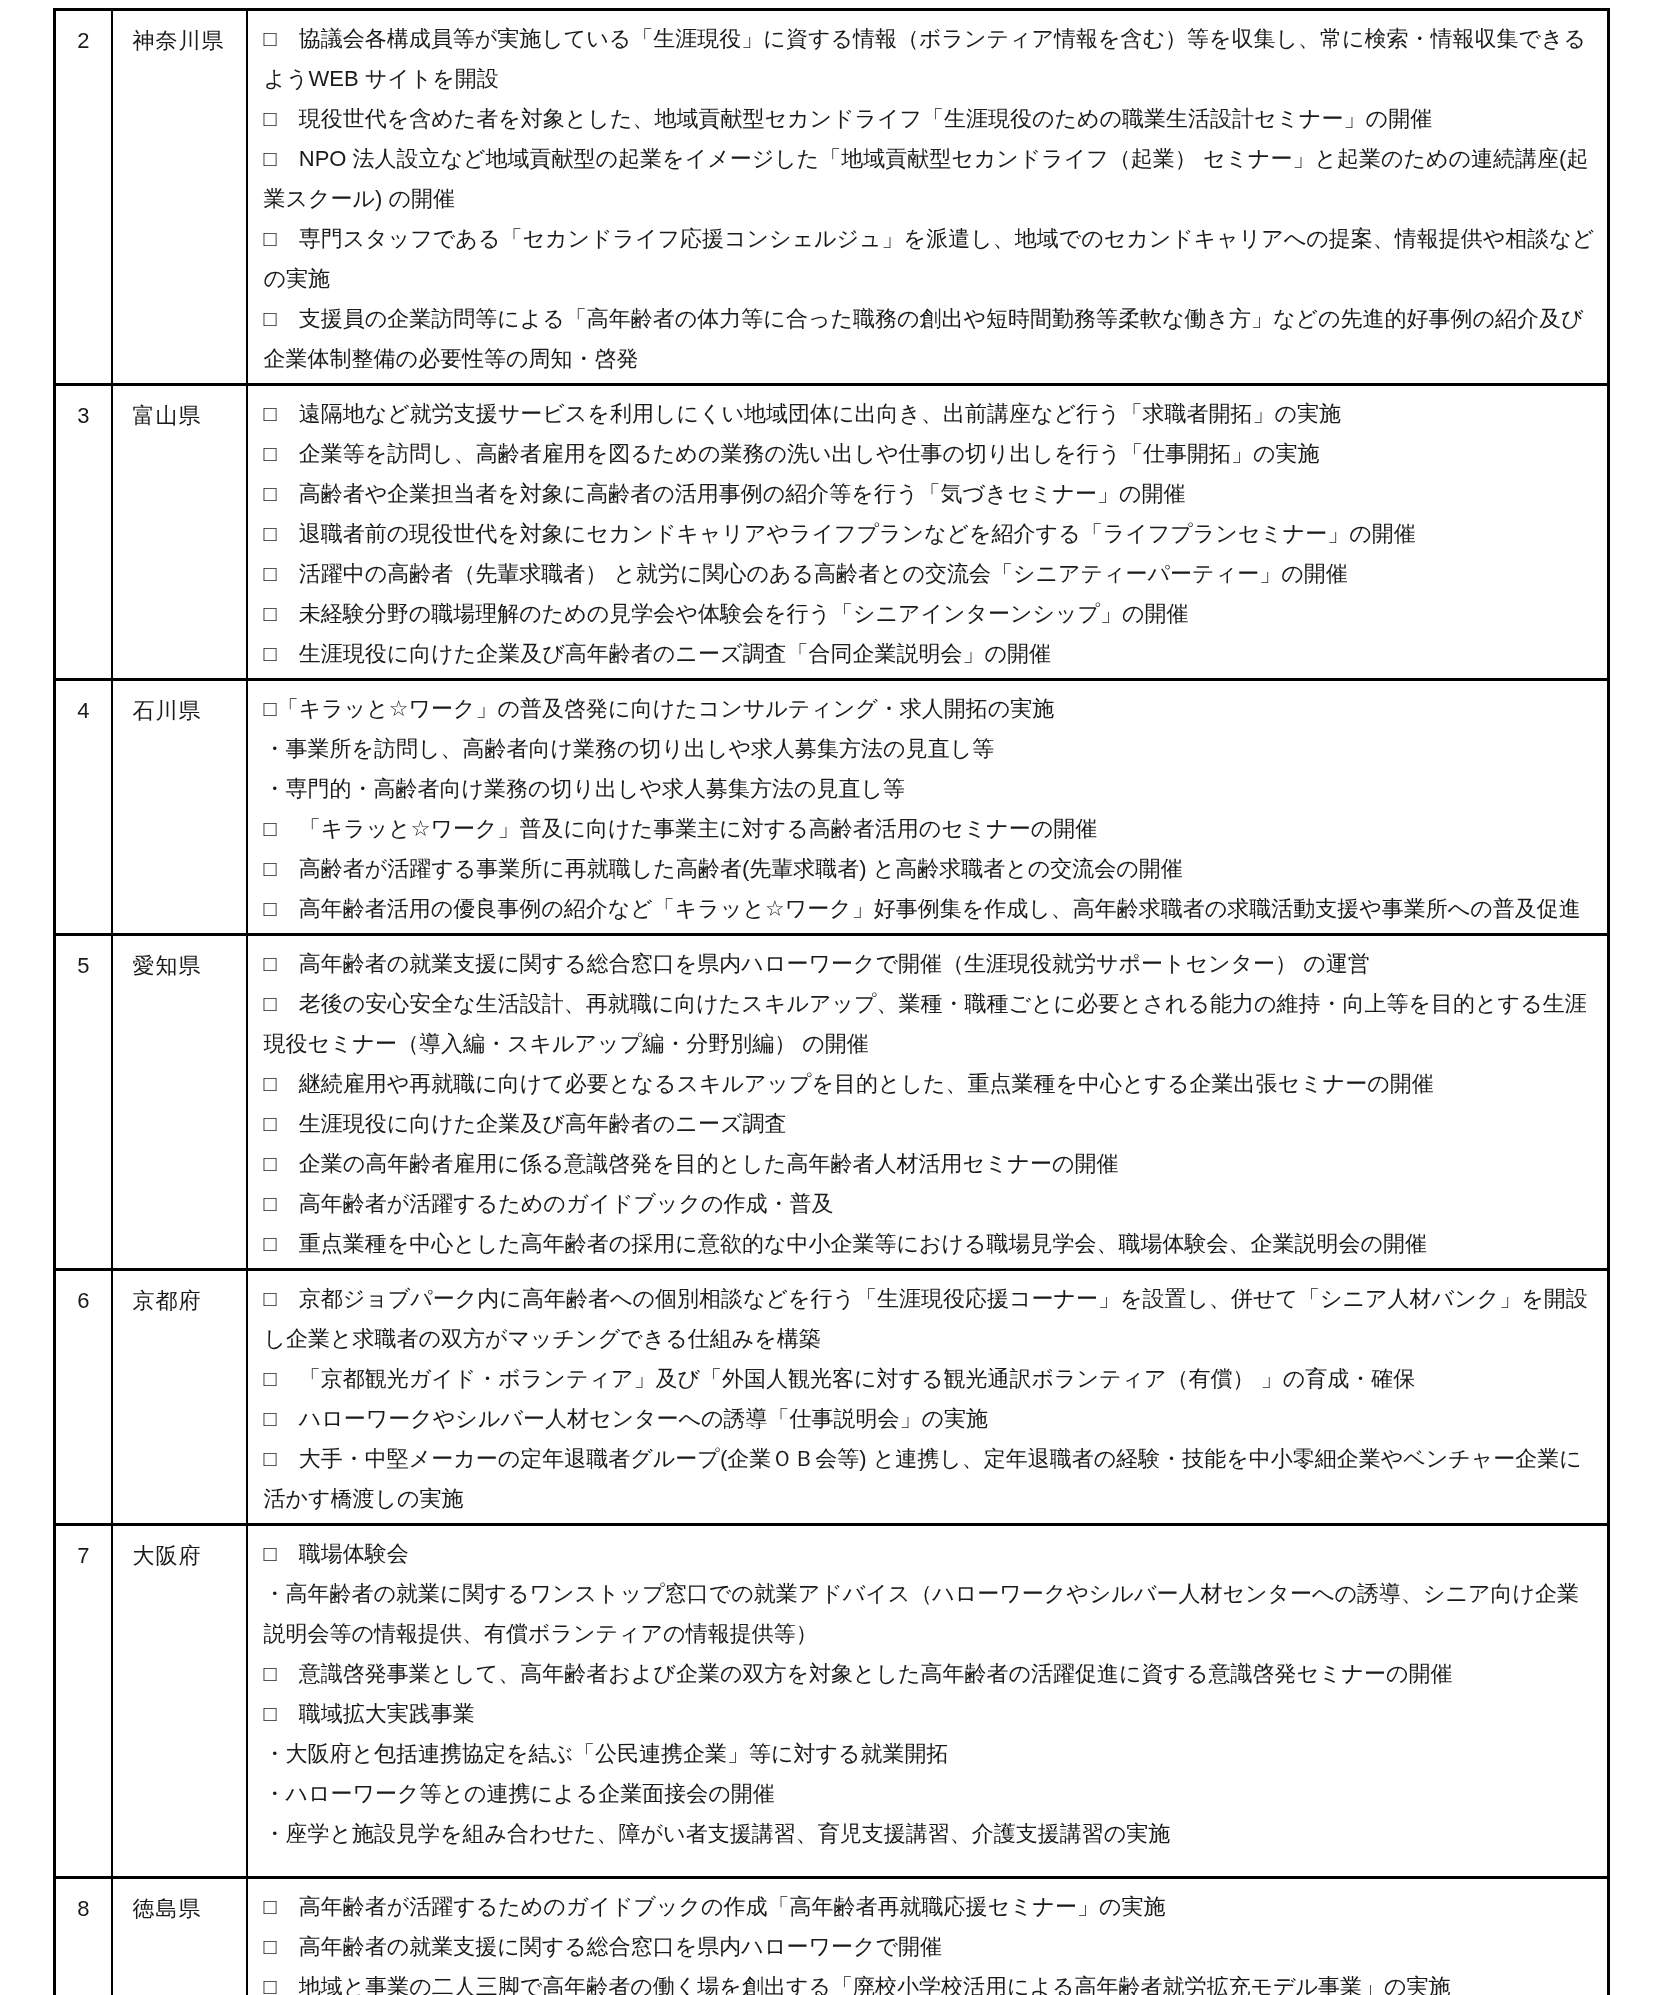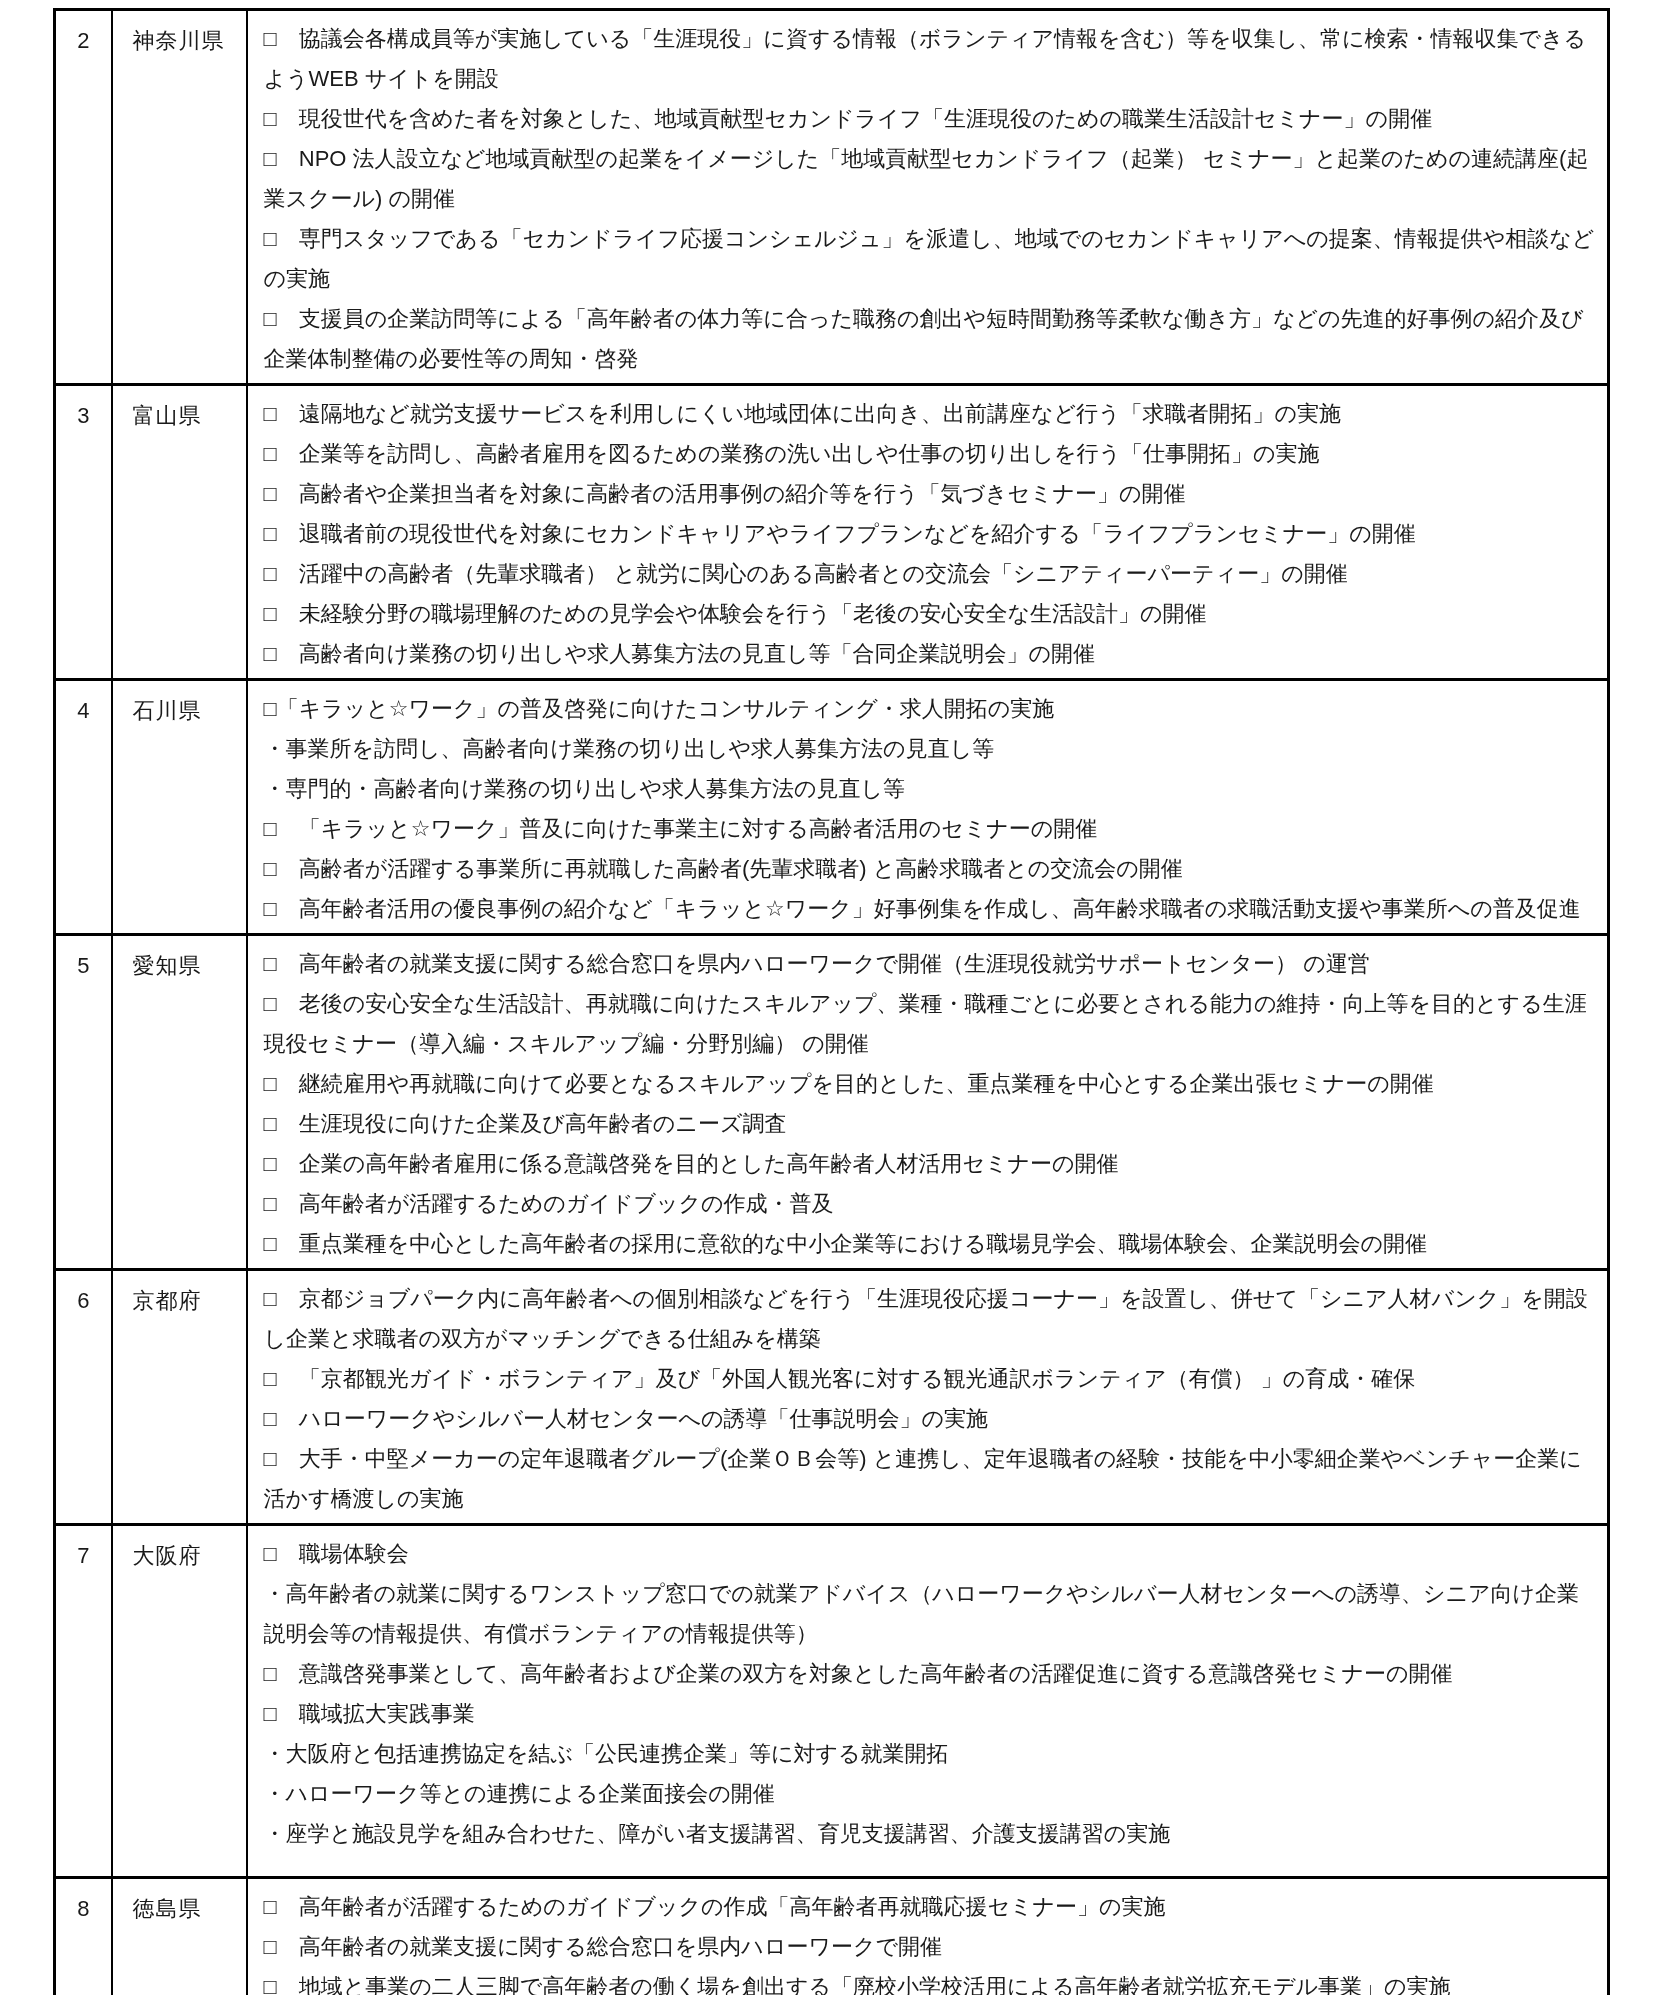--- a/index.html
+++ b/index.html
@@ -77,22 +77,22 @@
         </tr>
         <tr style="height: 283px;">
           <td class="num-cell">3</td>
           <td class="pref-cell">富山県</td>
           <td class="items-cell">
             <p class="measure-item">□　遠隔地など就労支援サービスを利用しにくい地域団体に出向き、出前講座など行う「求職者開拓」の実施</p>
             <p class="measure-item">□　企業等を訪問し、高齢者雇用を図るための業務の洗い出しや仕事の切り出しを行う「仕事開拓」の実施</p>
             <p class="measure-item">□　高齢者や企業担当者を対象に高齢者の活用事例の紹介等を行う「気づきセミナー」の開催</p>
             <p class="measure-item">□　退職者前の現役世代を対象にセカンドキャリアやライフプランなどを紹介する「ライフプランセミナー」の開催</p>
             <p class="measure-item">□　活躍中の高齢者（先輩求職者） と就労に関心のある高齢者との交流会「シニアティーパーティー」の開催</p>
-            <p class="measure-item">□　未経験分野の職場理解のための見学会や体験会を行う「老後の安心安全な生活設計」の開催</p>
-            <p class="measure-item">□　高齢者向け業務の切り出しや求人募集方法の見直し等「合同企業説明会」の開催</p>
+            <p class="measure-item">□　未経験分野の職場理解のための見学会や体験会を行う「シニアインターンシップ」の開催</p>
+            <p class="measure-item">□　生涯現役に向けた企業及び高年齢者のニーズ調査「合同企業説明会」の開催</p>
           </td>
         </tr>
         <tr style="height: 248px;">
           <td class="num-cell">4</td>
           <td class="pref-cell">石川県</td>
           <td class="items-cell">
             <p class="measure-item">□「キラッと☆ワーク」の普及啓発に向けたコンサルティング・求人開拓の実施</p>
             <p class="measure-item">・事業所を訪問し、高齢者向け業務の切り出しや求人募集方法の見直し等</p>
             <p class="measure-item">・専門的・高齢者向け業務の切り出しや求人募集方法の見直し等</p>
             <p class="measure-item">□　「キラッと☆ワーク」普及に向けた事業主に対する高齢者活用のセミナーの開催</p>

